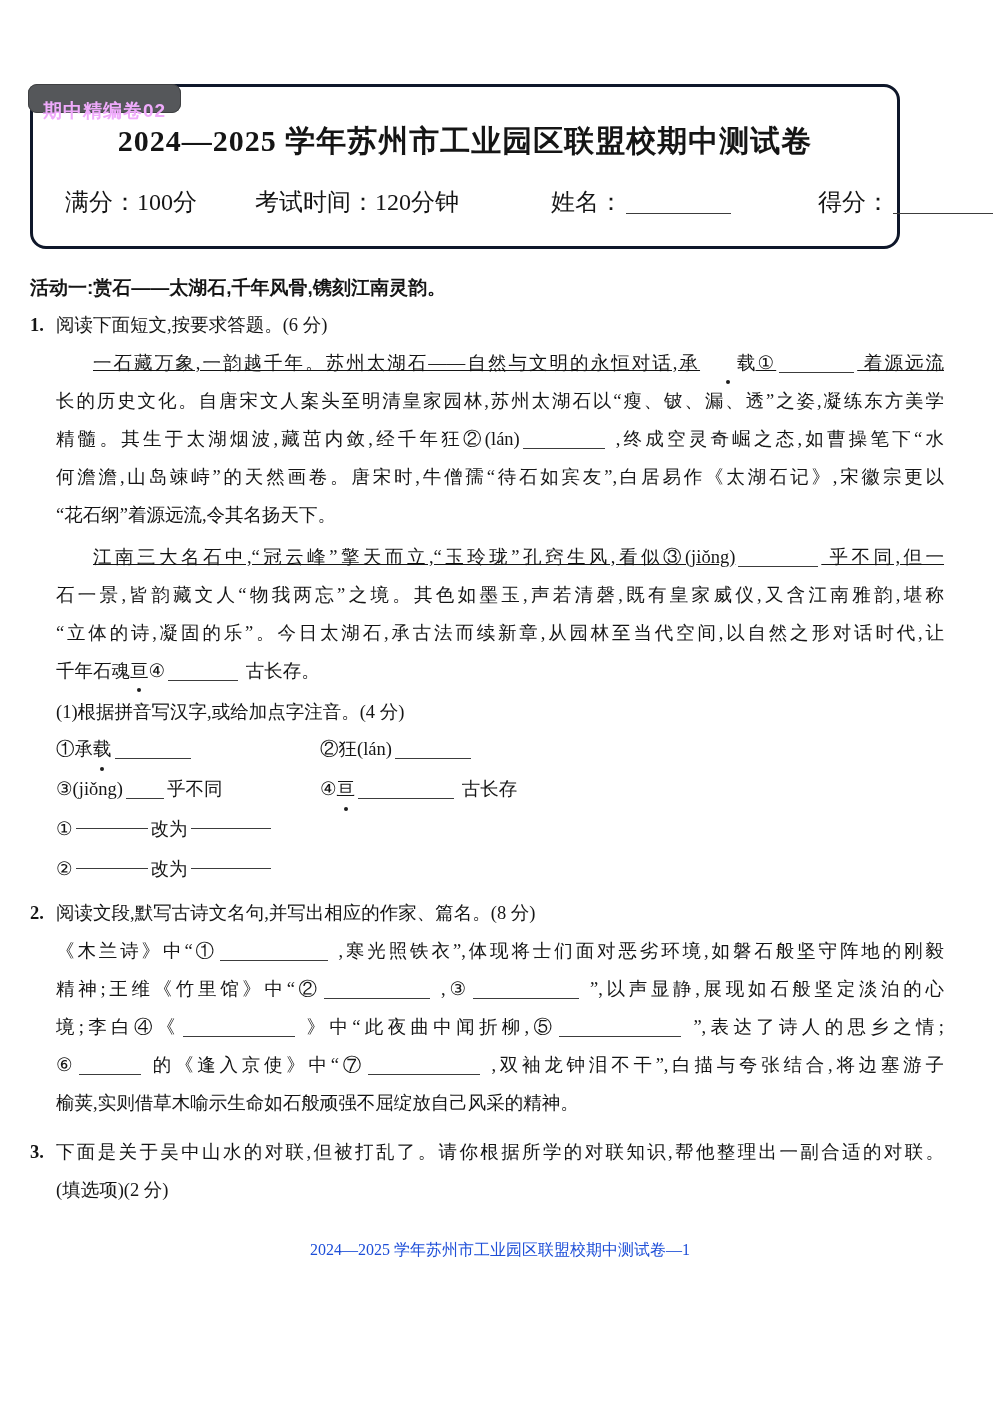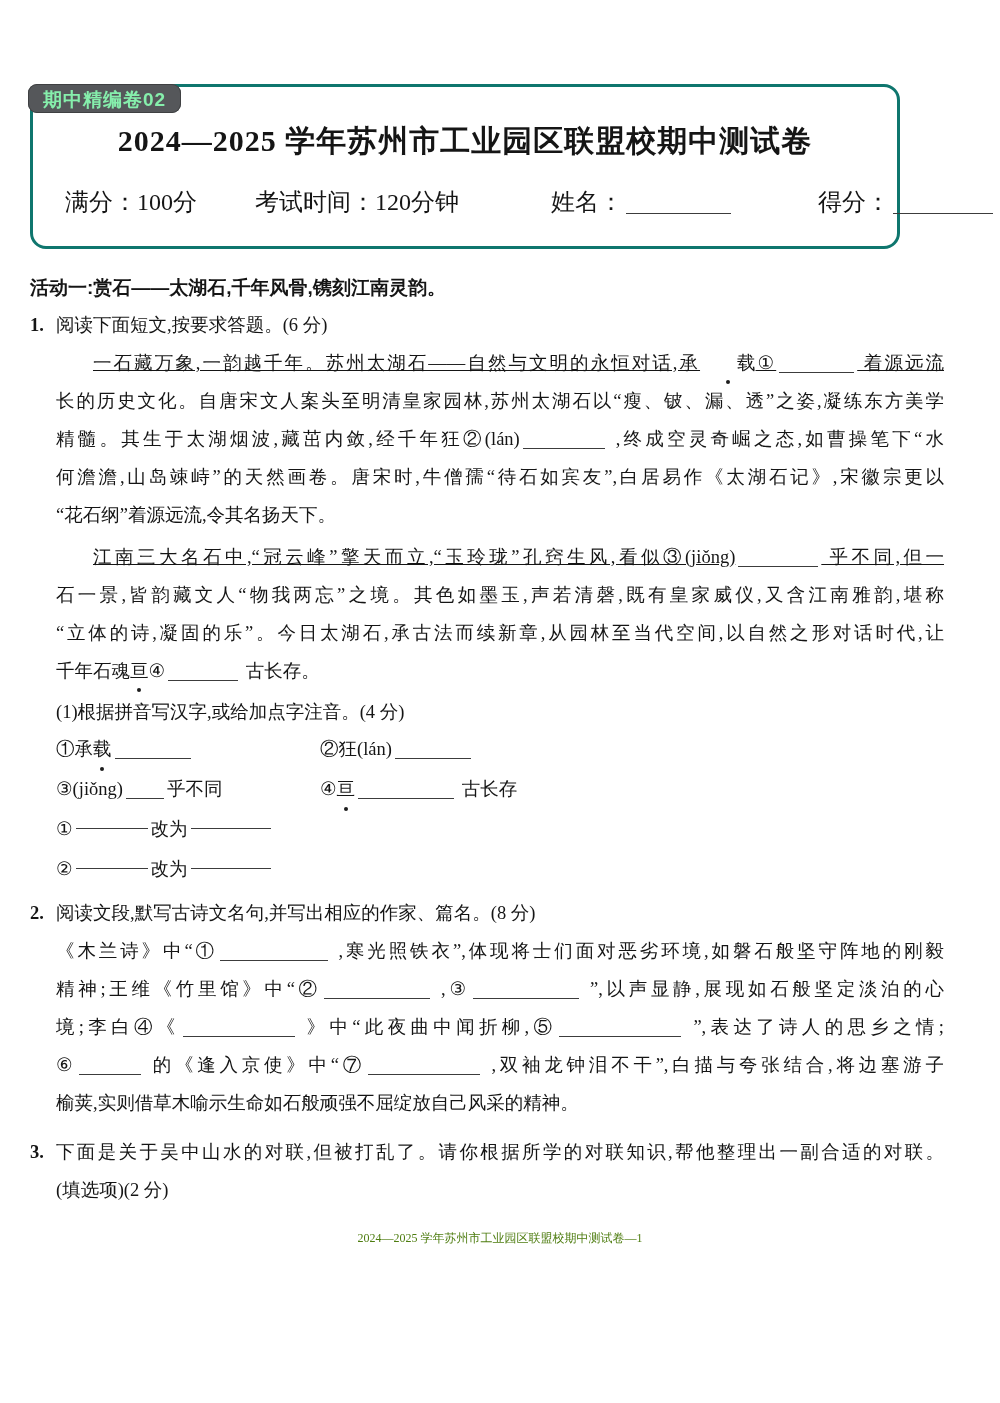--- a/index.html
+++ b/index.html
@@ -8,29 +8,29 @@
     width:1000px; height:1403px; overflow:hidden; position:relative;
     font-family:"Liberation Serif","DejaVu Serif",serif;
     color:#151515;
   }
   .page { width:1000px; height:1403px; position:relative; }
 
   
   .header { position:relative; margin:84px 0 0 30px; width:870px; }
   .badge {
     position:absolute; top:0; left:-2px; z-index:2;
-    height:29px; line-height:29px; padding:1px 15px;
-    background:#55575a; color:#86efac; border-radius:9px;
+    height:29px; line-height:29px; padding:12px 15px;
+    background:#55575a; color:#f0abfc; border-radius:9px;
     font-family:"Liberation Sans","DejaVu Sans",sans-serif;
     font-weight:700; font-size:19px; letter-spacing:1px;
     box-shadow:0 0 0 1px #3f4042 inset;
   }
   .title-box {
     margin-top:14px; height:165px;
-    border:3px solid #0f766e; border-radius:16px;
+    border:3px solid #0f172a; border-radius:16px;
     background:#ffffff; padding:36px 32px 0 32px;
   }
   .title {
     text-align:center; font-size:30px; line-height:36px;
     font-weight:700; letter-spacing:1px;
   }
   .info-row { display:flex; margin-top:30px; font-size:24px; line-height:26px; }
   .info-item { white-space:nowrap; }
   .gap1 { margin-left:58px; }
   .gap2 { margin-left:92px; }
@@ -63,21 +63,21 @@
   }
   .w105 { width:105px; } .w100 { width:100px; }
 
   .dotchar { position:relative; display:inline-block; }
   .dotchar:after {
     content:""; position:absolute; left:50%; bottom:-2px;
     width:4px; height:4px; border-radius:50%; background:#1d1d1d;
     transform:translateX(-50%);
   }
 
-  .footer { text-align:center; margin-top:21px; font-size:12px; color:#4d7c0f; }
+  .footer { text-align:center; margin-top:31px; font-size:16px; color:#1d4ed8; }
 </style>
 </head>
 <body>
 
 <div class="page">
 
   <div class="header">
     <div class="badge">期中精编卷02</div>
     <div class="title-box">
       <div class="title">2024—2025 学年苏州市工业园区联盟校期中测试卷</div>

